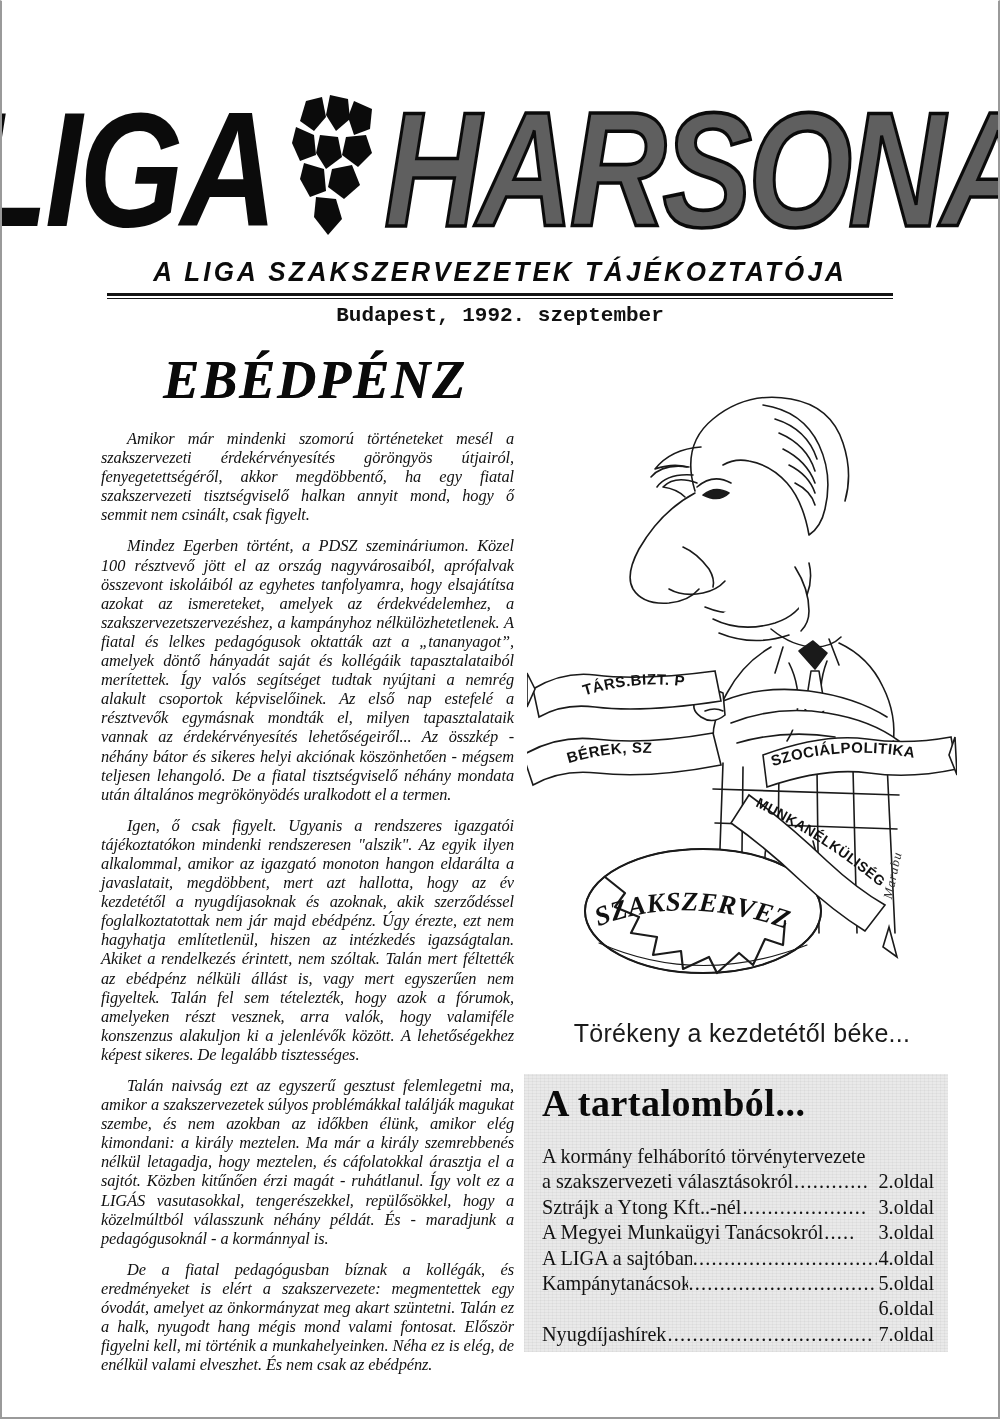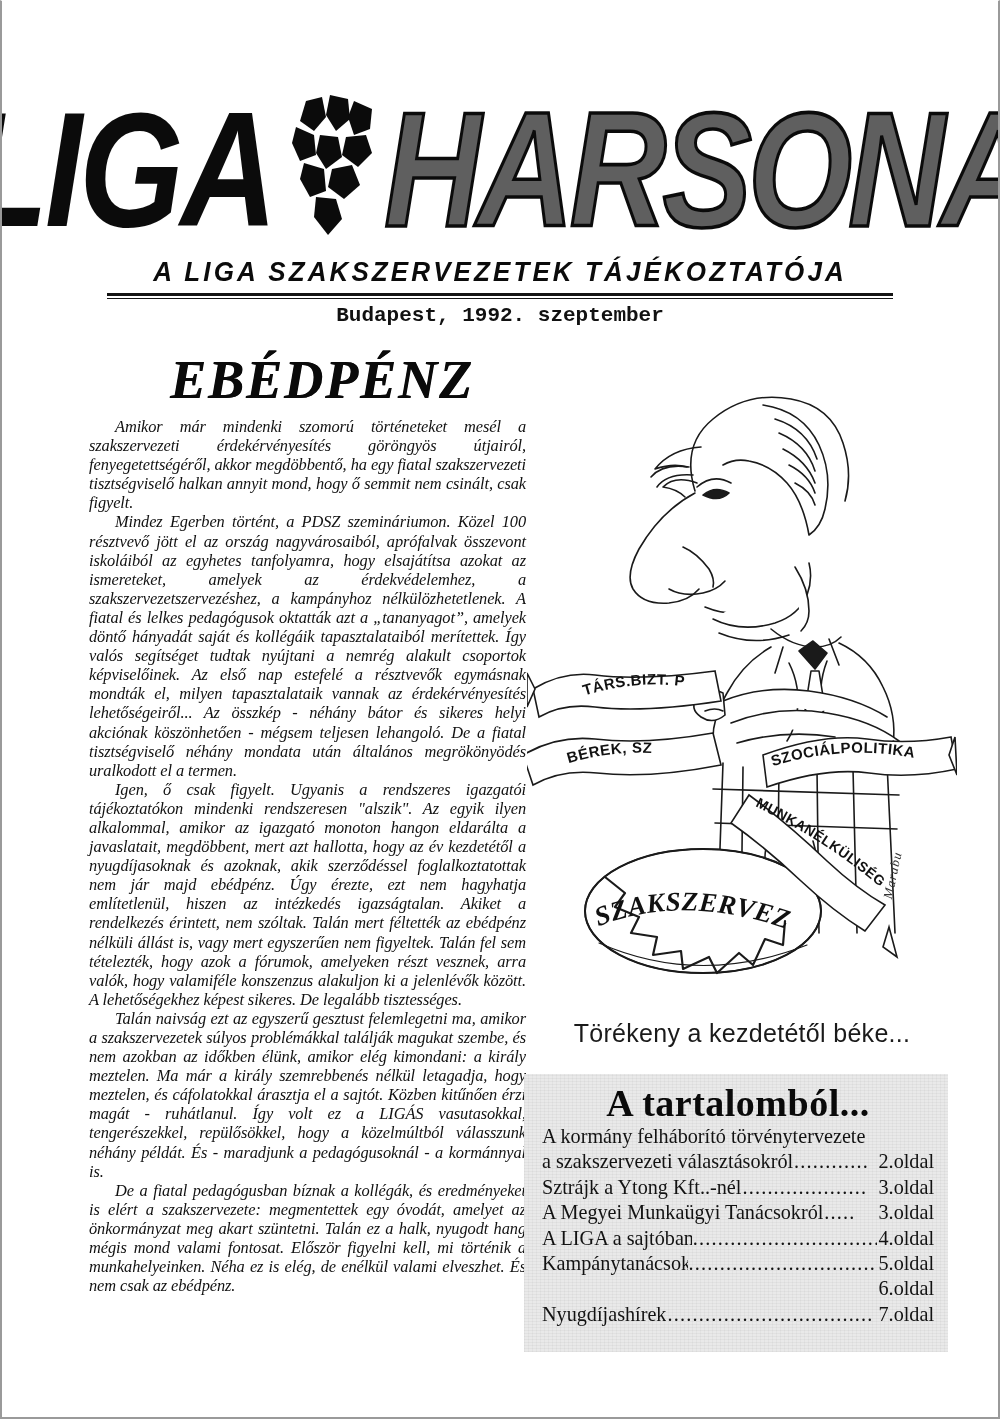--- a/index.html
+++ b/index.html
@@ -95,21 +95,21 @@
     text-align: center;
     font-family: Liberation Mono, monospace;
     font-weight: bold;
     font-size: 21px;
     color: #111;
   }
 
   
   .headline {
     position: absolute;
-    left: 105px;
+    left: 98px;
     top: 348px;
     width: 430px;
     text-align: center;
     font-family: "Liberation Serif", serif;
     font-weight: bold;
     font-style: italic;
     font-size: 54px;
     letter-spacing: 2px;
     color: #0a0a0a;
     text-shadow: 0.6px 0 0 #0a0a0a;
@@ -123,21 +123,21 @@
     width: 437px;
     font-family: "Liberation Serif", serif;
     font-style: italic;
     font-size: 16.4px;
     line-height: 19.1px;
     text-align: justify;
     color: #111;
     letter-spacing: -0.1px;
   }
   .article p {
-    margin: 0;
+    margin: 12px;
     text-indent: 26px;
   }
 
   
   .cartoon {
     position: absolute;
     left: 525px;
     top: 370px;
     width: 430px;
     height: 630px;
@@ -163,27 +163,27 @@
     width: 424px;
     height: 278px;
     background:
       repeating-linear-gradient(0deg, rgba(0,0,0,0.035) 0px, rgba(0,0,0,0.035) 1px, transparent 1px, transparent 3px),
       repeating-linear-gradient(90deg, rgba(0,0,0,0.03) 0px, rgba(0,0,0,0.03) 1px, transparent 1px, transparent 4px),
       #e9e9e9;
     box-sizing: border-box;
     padding: 10px 14px 8px 18px;
   }
   .toc-title {
-    text-align: center;
+    text-align: left;
     font-family: "Liberation Serif", serif;
     font-weight: bold;
     font-size: 38px;
     color: #0a0a0a;
     line-height: 1.05;
-    margin-bottom: 0;
+    margin-bottom: 20px;
     letter-spacing: 0.5px;
   }
   .toc-list {
     font-family: "Liberation Serif", serif;
     font-size: 20.2px;
     line-height: 25.4px;
     color: #121212;
   }
   .toc-row {
     display: flex;

